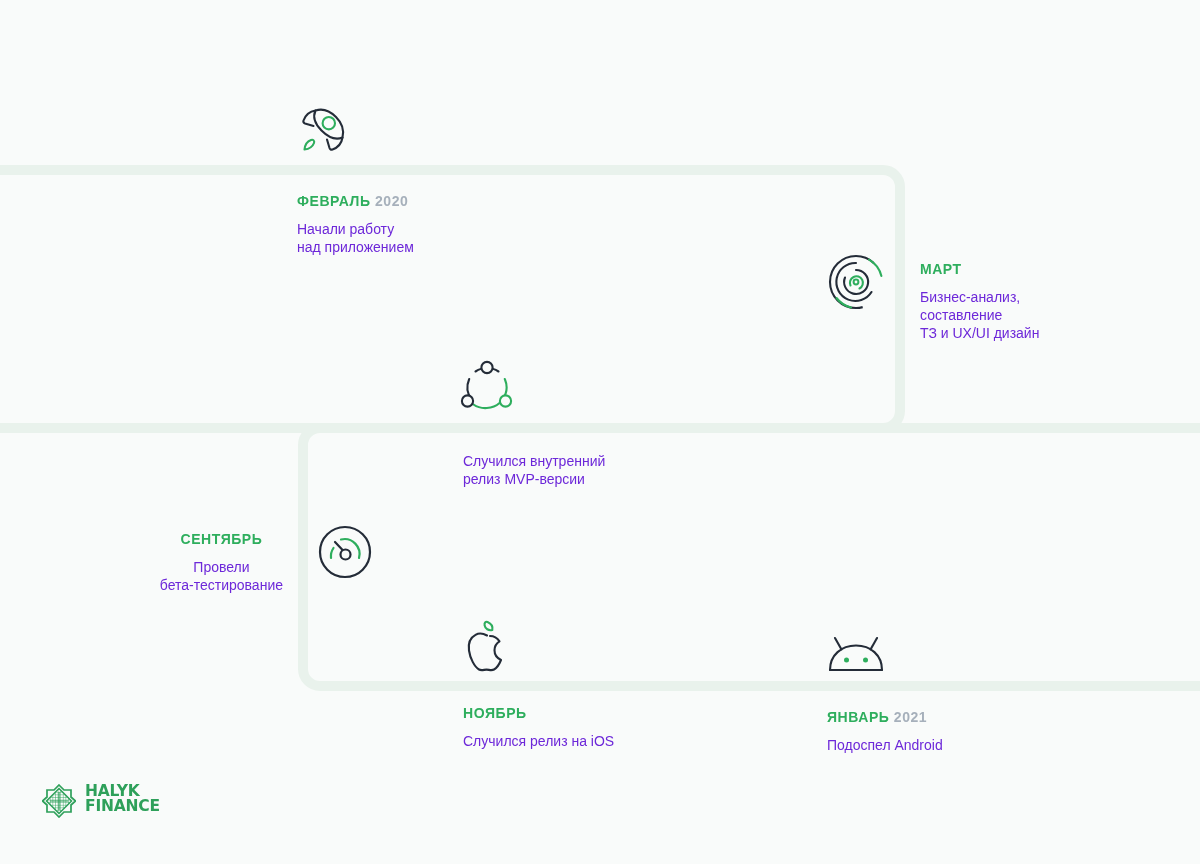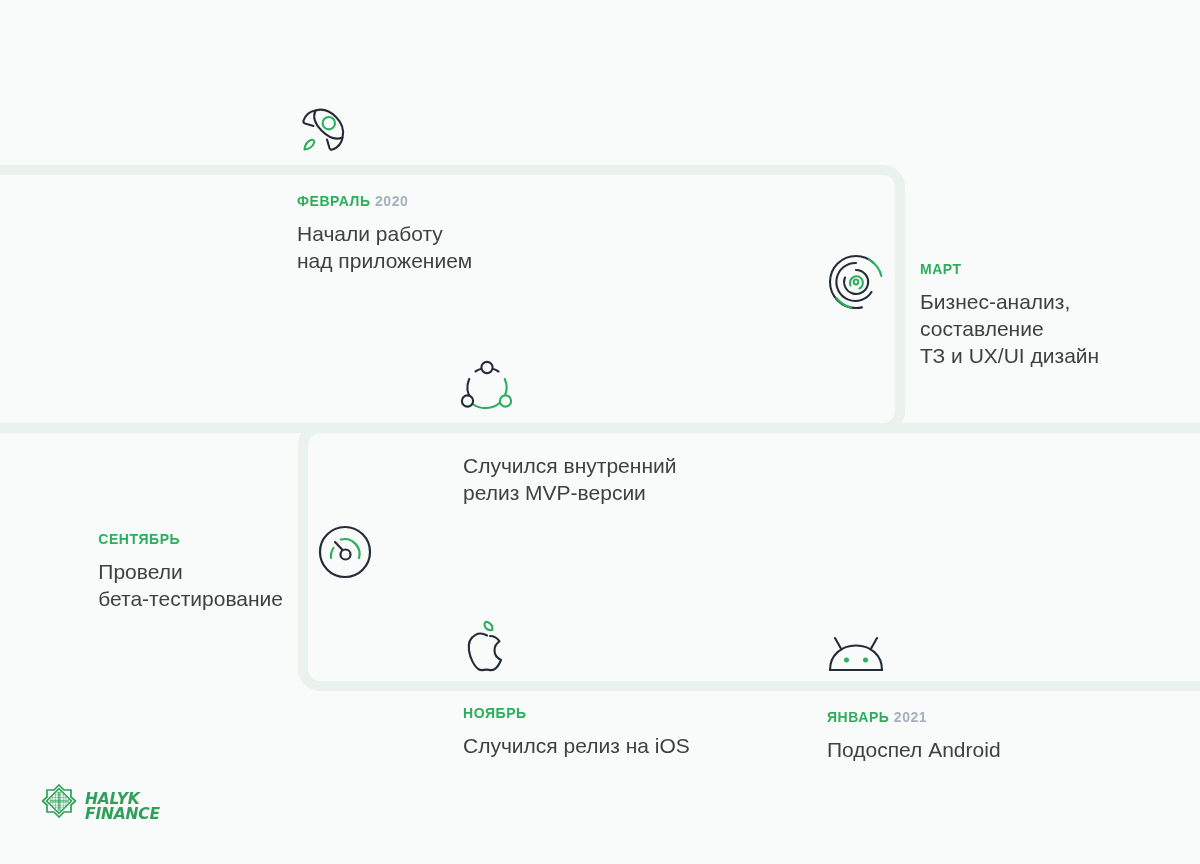--- a/index.html
+++ b/index.html
@@ -53,31 +53,31 @@
     white-space: nowrap;
   }
   .m-month {
     color: #2eae5d;
   }
   .m-year {
     color: #a6b0bb;
     font-weight: bold;
   }
   .m-title {
-    font-size: 21px;
-    color: #404040;
+    font-size: 14px;
+    color: #6d28d9;
     line-height: 1.28;
     font-weight: normal;
     white-space: pre-line;
   }
 
   #milestone-february { left: 297px; top: 193px; }
   #milestone-march    { left: 920px; top: 261px; }
   #milestone-june     { left: 463px; top: 453px; }
-  #milestone-september{ right: 917px; top: 531px; text-align: left; }
+  #milestone-september{ right: 917px; top: 531px; text-align: center; }
   #milestone-november { left: 463px; top: 705px; }
   #milestone-january  { left: 827px; top: 709px; }
 
   
   .icon {
     position: absolute;
     line-height: 0;
   }
   #icon-rocket  { left: 294px; top: 95px; }
   #icon-radar   { left: 828px; top: 254px; }
@@ -85,23 +85,22 @@
   #icon-gauge   { left: 317px; top: 524px; }
   #icon-apple   { left: 461px; top: 617px; }
   #icon-android { left: 826px; top: 633px; }
 
   
   #brand-logo {
     position: absolute;
     left: 42px;
     top: 784px;
     display: flex;
-    align-items: flex-end;
+    align-items: flex-start;
     gap: 9px;
-    font-style: italic;
   }
   .logo-wordmark {
     display: flex;
     flex-direction: column;
     line-height: 0.96;
   }
   .logo-line {
     font-family: "DejaVu Sans", sans-serif;
     font-size: 15.5px;
     font-weight: bold;

